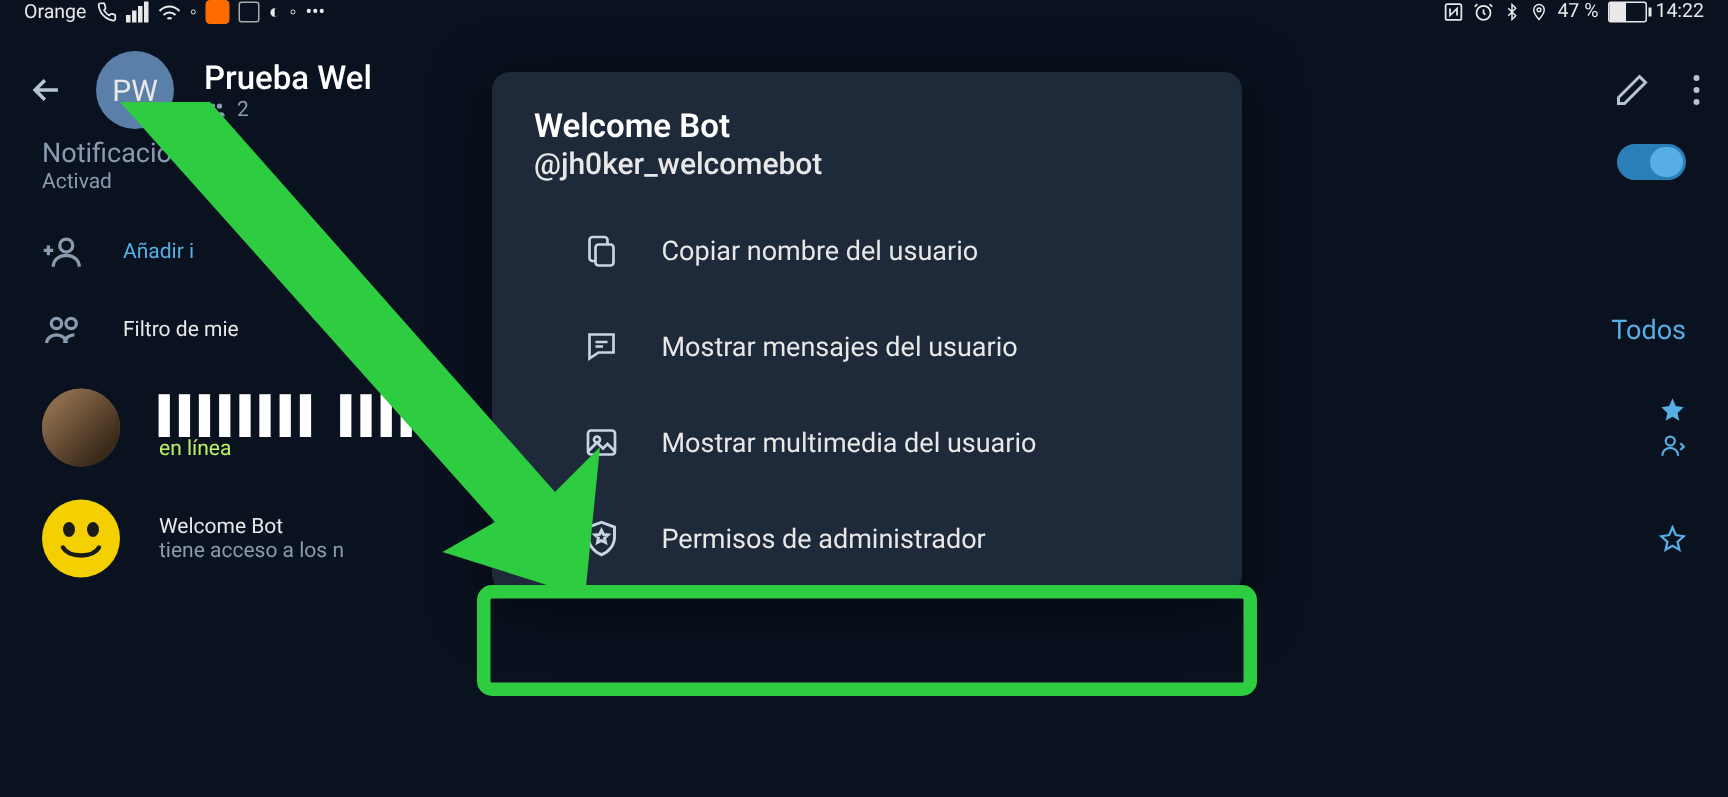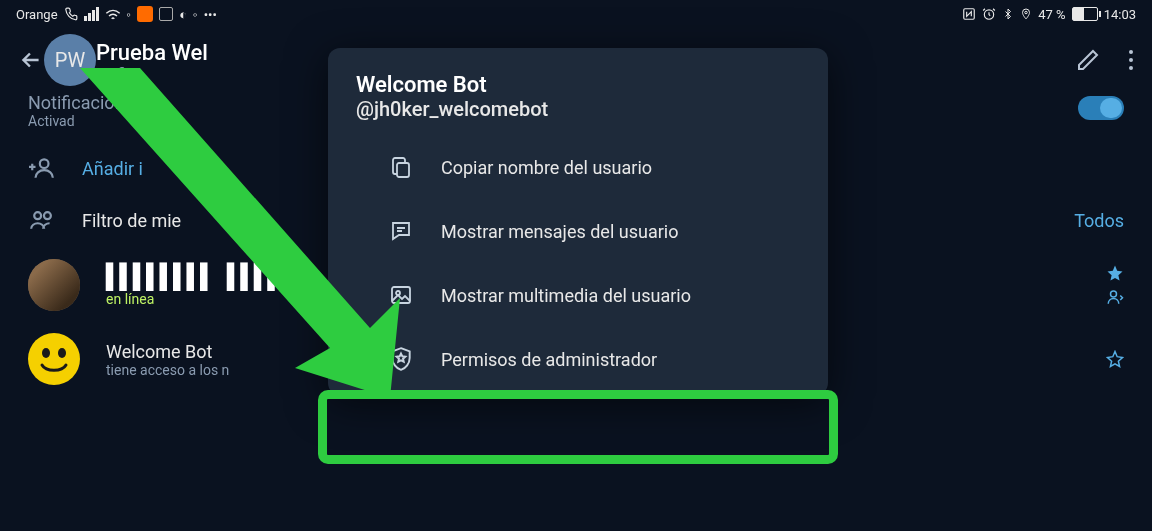--- a/index.html
+++ b/index.html
@@ -1,43 +1,43 @@
 <!DOCTYPE html>
 <html><head>
   <meta charset="utf-8">
   <style>
     * { margin: 0; padding: 0; box-sizing: border-box; font-family: Roboto, -apple-system, sans-serif; }
     body { background: #0a1220; color: #fff; width: 1152px; height: 531px; overflow: hidden; position: relative; }
     
     
-    .status-bar { height: 28px; display: flex; justify-content: space-between; align-items: center; padding: 0 16px; font-size: 13px; color: #e8e8e8; }
+    .status-bar { height: 28px; display: flex; justify-content: space-between; align-items: flex-start; padding: 0 16px; font-size: 13px; color: #e8e8e8; }
     .status-left { display: flex; align-items: center; gap: 6px; }
     .status-right { display: flex; align-items: center; gap: 6px; }
     .status-box { width: 16px; height: 16px; background: #ff6b00; border-radius: 3px; }
     .status-box2 { width: 14px; height: 14px; border: 1px solid #aaa; border-radius: 2px; }
     .signal-bars { display: flex; align-items: flex-end; gap: 1px; }
     .bar { width: 3px; background: #e8e8e8; }
     .b1{height:5px}.b2{height:8px}.b3{height:11px}.b4{height:14px}
     .battery { width: 26px; height: 14px; border: 1.5px solid #e8e8e8; border-radius: 2px; position: relative; }
     .battery::after { content:''; position:absolute; right:-4px; top:3px; width:2px; height:6px; background:#e8e8e8; }
     .battery-fill { width: 47%; height: 100%; background: #e8e8e8; }
     
     
-    .header { display: flex; align-items: center; padding: 6px 18px; }
+    .header { display: flex; align-items: center; padding: 6px 18px; gap: 20px; }
     .back { color: #b8c4d4; }
     .avatar-pw { width: 52px; height: 52px; border-radius: 50%; background: #5a7fa8; display: flex; align-items: center; justify-content: center; font-size: 20px; color: #e8e8e8; position: relative; z-index: 2;}
     .avatar-smile { width: 52px; height: 52px; border-radius: 50%; background: #f5d000; display: flex; align-items: center; justify-content: center; font-size: 34px;}
     .header-title { flex: 1; }
     .header-title .t { font-size: 22px; font-weight: 500; color: #fff; }
     .header-sub { font-size: 14px; color: #8a9bb0; display: flex; align-items: center; gap: 6px; }
     .header-actions { display: flex; gap: 28px; align-items: center; color: #b8c4d4; }
     
     
     .row { padding: 8px 28px; display: flex; align-items: center; gap: 26px; position: relative;}
-    .row .label { font-size: 18px; color: #e8e8e8; }
+    .row .label { font-size: 14px; color: #e8e8e8; }
     .row .sub { font-size: 14px; color: #bef264; }
     .row-icon { width: 28px; display:flex; justify-content:center; color: #8a9bb0;}
     .notif { padding: 0px 28px 8px 28px; }
     .notif .n-title { font-size: 18px; color: #8a9bb0; }
     .notif .n-sub { font-size: 14px; color: #8a9bb0; }
     .toggle { position: absolute; right: 28px; top: 4px; width: 46px; height: 24px; border-radius: 12px; background: #2a7fb8; }
     .toggle::after { content:''; position:absolute; right:2px; top:2px; width:22px; height:20px; border-radius:10px; background:#56aee4; }
     .right-text { margin-left: auto; color: #56aee4; font-size: 18px;}
     .right-col { position:absolute; right: 28px; display:flex; flex-direction:column; gap:6px; align-items:center; color:#56aee4;}
     .divider { height: 10px; }
@@ -100,21 +100,21 @@
         <path d="M7 7l10 10-5 5V2l5 5L7 17"></path>
       </svg>
     <svg width="12" height="14" viewBox="0 0 24 24" fill="none" stroke="#e8e8e8" stroke-width="2">
         <path d="M12 2a7 7 0 017 7c0 5-7 13-7 13S5 14 5 9a7 7 0 017-7z"></path>
         <circle cx="12" cy="9" r="2.5"></circle>
       </svg>
     <span>47 %</span>
     <div class="battery">
         <div class="battery-fill"></div>
       </div>
-    <span>14:03</span>
+    <span>14:22</span>
   </div>
 </div>
 
 <div class="header">
   <svg class="back" width="26" height="26" viewBox="0 0 24 24" fill="none" stroke="currentColor" stroke-width="2.2">
       <path d="M19 12H5M11 18l-6-6 6-6"></path>
     </svg>
   <div class="avatar-pw">
       <span>PW</span>
     </div>

